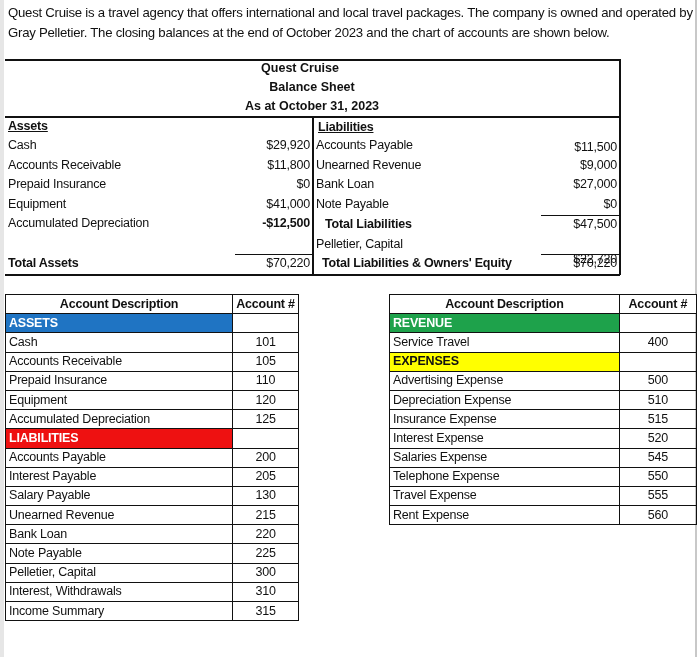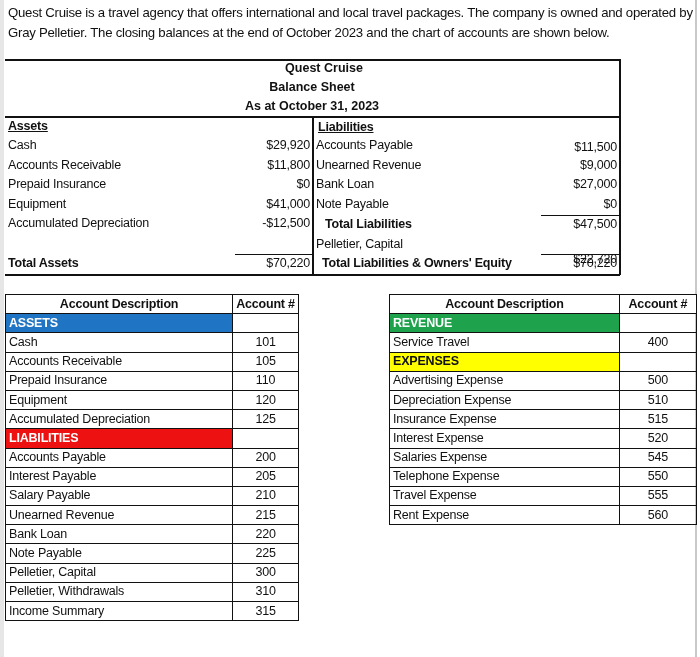--- a/index.html
+++ b/index.html
@@ -47,37 +47,37 @@
 
 <div class="intro">Quest Cruise is a travel agency that offers international and local travel packages. The company is owned and operated by Gray Pelletier. The closing balances at the end of October 2023 and the chart of accounts are shown below.</div>
 
 <div>
   <div class="hline" style="left:5px; top:59px; width:615px;"></div>
   <div class="vline" style="left:619px; top:59px; height:216px;"></div>
   <div class="hline" style="left:5px; top:116px; width:615px;"></div>
   <div class="hline" style="left:5px; top:274px; width:615px;"></div>
   <div class="vline" style="left:312px; top:117px; height:158px;"></div>
 
-  <div class="abs bs-title" style="left:224px; top:61px;">Quest Cruise</div>
+  <div class="abs bs-title" style="left:200px; top:61px;">Quest Cruise</div>
   <div class="abs bs-title" style="left:212px; top:80px;">Balance Sheet</div>
   <div class="abs bs-title" style="left:212px; top:99px;">As at October 31, 2023</div>
 
   <div class="abs b u row-text" style="left:8px; top:119px;">Assets</div>
   <div class="abs b u row-text" style="left:318px; top:120px;">Liabilities</div>
 
   <div class="abs row-text" style="left:8px; top:138px;">Cash</div>
   <div class="abs row-text r" style="left:210px; width:100px; top:138px;">$29,920</div>
   <div class="abs row-text" style="left:8px; top:158px;">Accounts Receivable</div>
   <div class="abs row-text r" style="left:210px; width:100px; top:158px;">$11,800</div>
   <div class="abs row-text" style="left:8px; top:177px;">Prepaid Insurance</div>
   <div class="abs row-text r" style="left:210px; width:100px; top:177px;">$0</div>
   <div class="abs row-text" style="left:8px; top:197px;">Equipment</div>
   <div class="abs row-text r" style="left:210px; width:100px; top:197px;">$41,000</div>
   <div class="abs row-text" style="left:8px; top:216px;">Accumulated Depreciation</div>
-  <div class="abs row-text r" style="left:210px; width:100px; top:216px;">-$12,500</div>
+  <div class="abs row-text r" style="left:210px; width:100px; top:216px;font-weight:bold;">-$12,500</div>
 
   <div class="hline" style="left:235px; top:254px; width:77px; height:1.3px;"></div>
   <div class="abs row-text b" style="left:8px; top:256px;">Total Assets</div>
   <div class="abs row-text r" style="left:210px; width:100px; top:256px;">$70,220</div>
 
   <div class="abs row-text" style="left:316px; top:138px;">Accounts Payable</div>
   <div class="abs row-text r" style="left:515px; width:102px; top:140px;">$11,500</div>
   <div class="abs row-text" style="left:316px; top:158px;">Unearned Revenue</div>
   <div class="abs row-text r" style="left:515px; width:102px; top:158px;">$9,000</div>
   <div class="abs row-text" style="left:316px; top:177px;">Bank Loan</div>
@@ -138,40 +138,40 @@
   <tr>
         <td>Accounts Payable</td>
         <td class="num">200</td>
       </tr>
   <tr>
         <td>Interest Payable</td>
         <td class="num">205</td>
       </tr>
   <tr>
         <td>Salary Payable</td>
-        <td class="num">210</td>
+        <td class="num">130</td>
       </tr>
   <tr>
         <td>Unearned Revenue</td>
         <td class="num">215</td>
       </tr>
   <tr>
         <td>Bank Loan</td>
         <td class="num">220</td>
       </tr>
   <tr>
         <td>Note Payable</td>
         <td class="num">225</td>
       </tr>
   <tr>
         <td>Pelletier, Capital</td>
         <td class="num">300</td>
       </tr>
   <tr>
-        <td>Pelletier, Withdrawals</td>
+        <td>Interest, Withdrawals</td>
         <td class="num">310</td>
       </tr>
   <tr>
         <td>Income Summary</td>
         <td class="num">315</td>
       </tr>
 </tbody>
   </table>
 
 <table class="coa" style="left:389px; top:294px; width:308px;">

